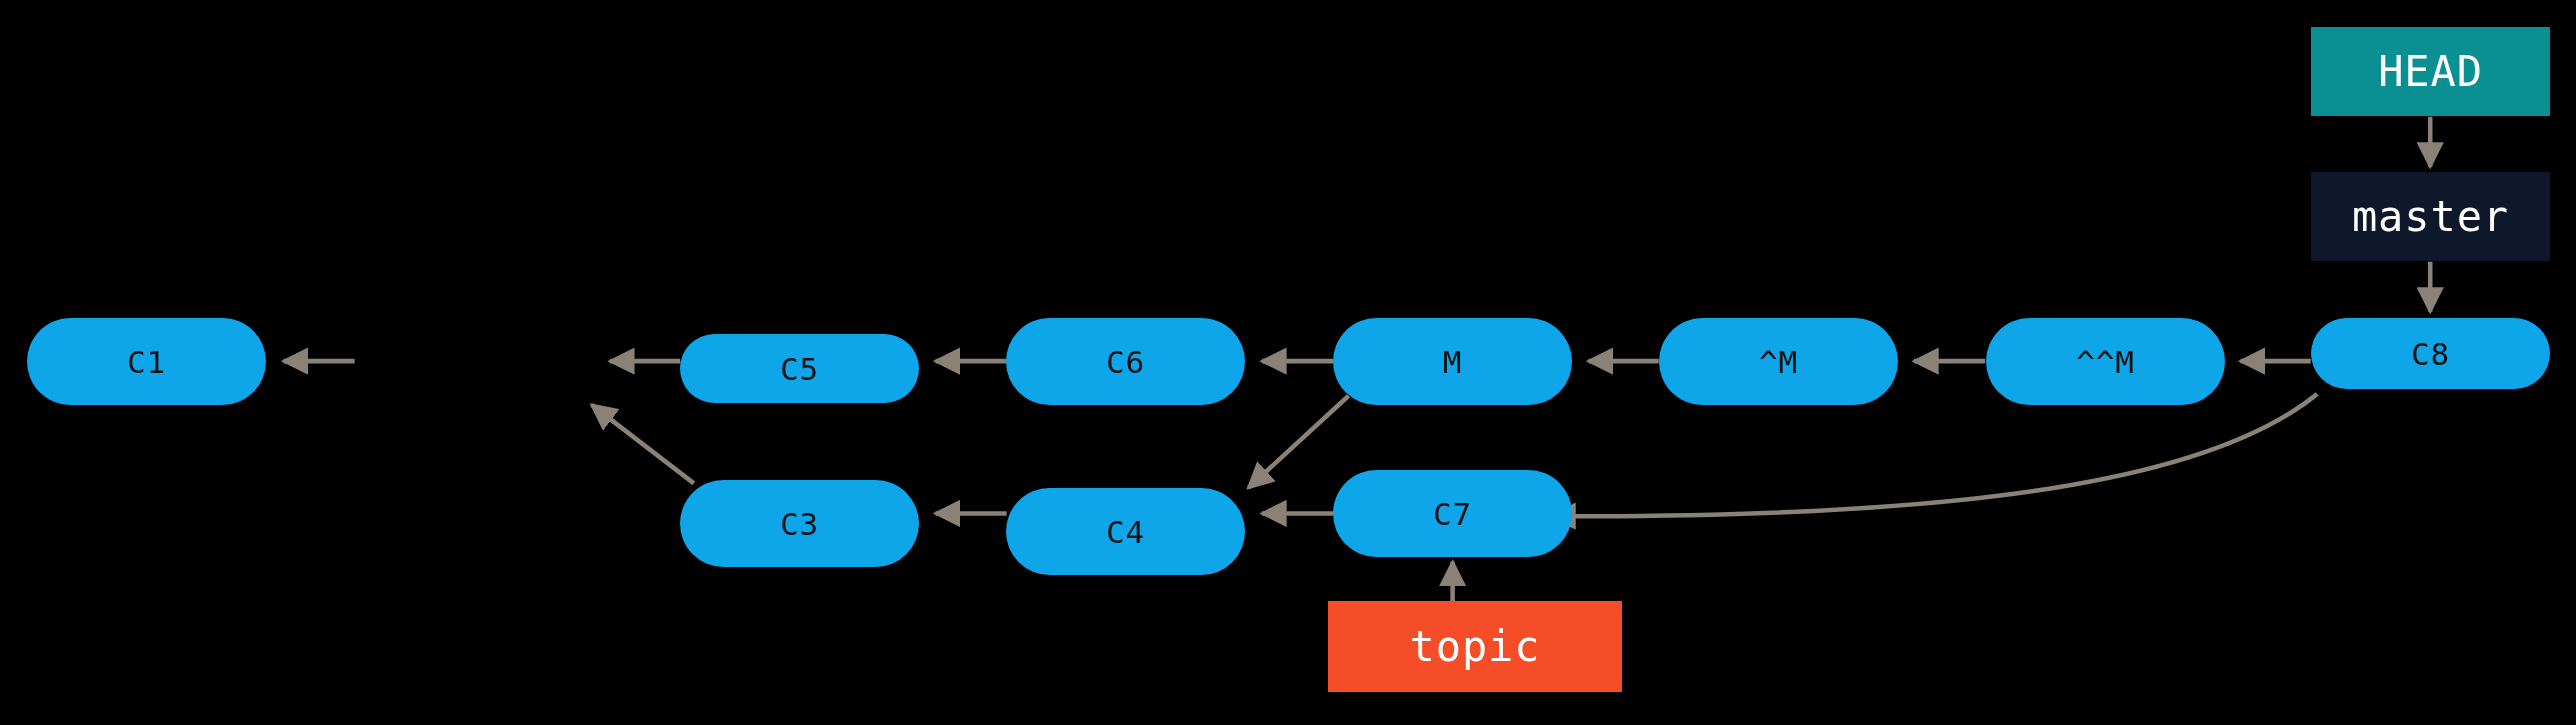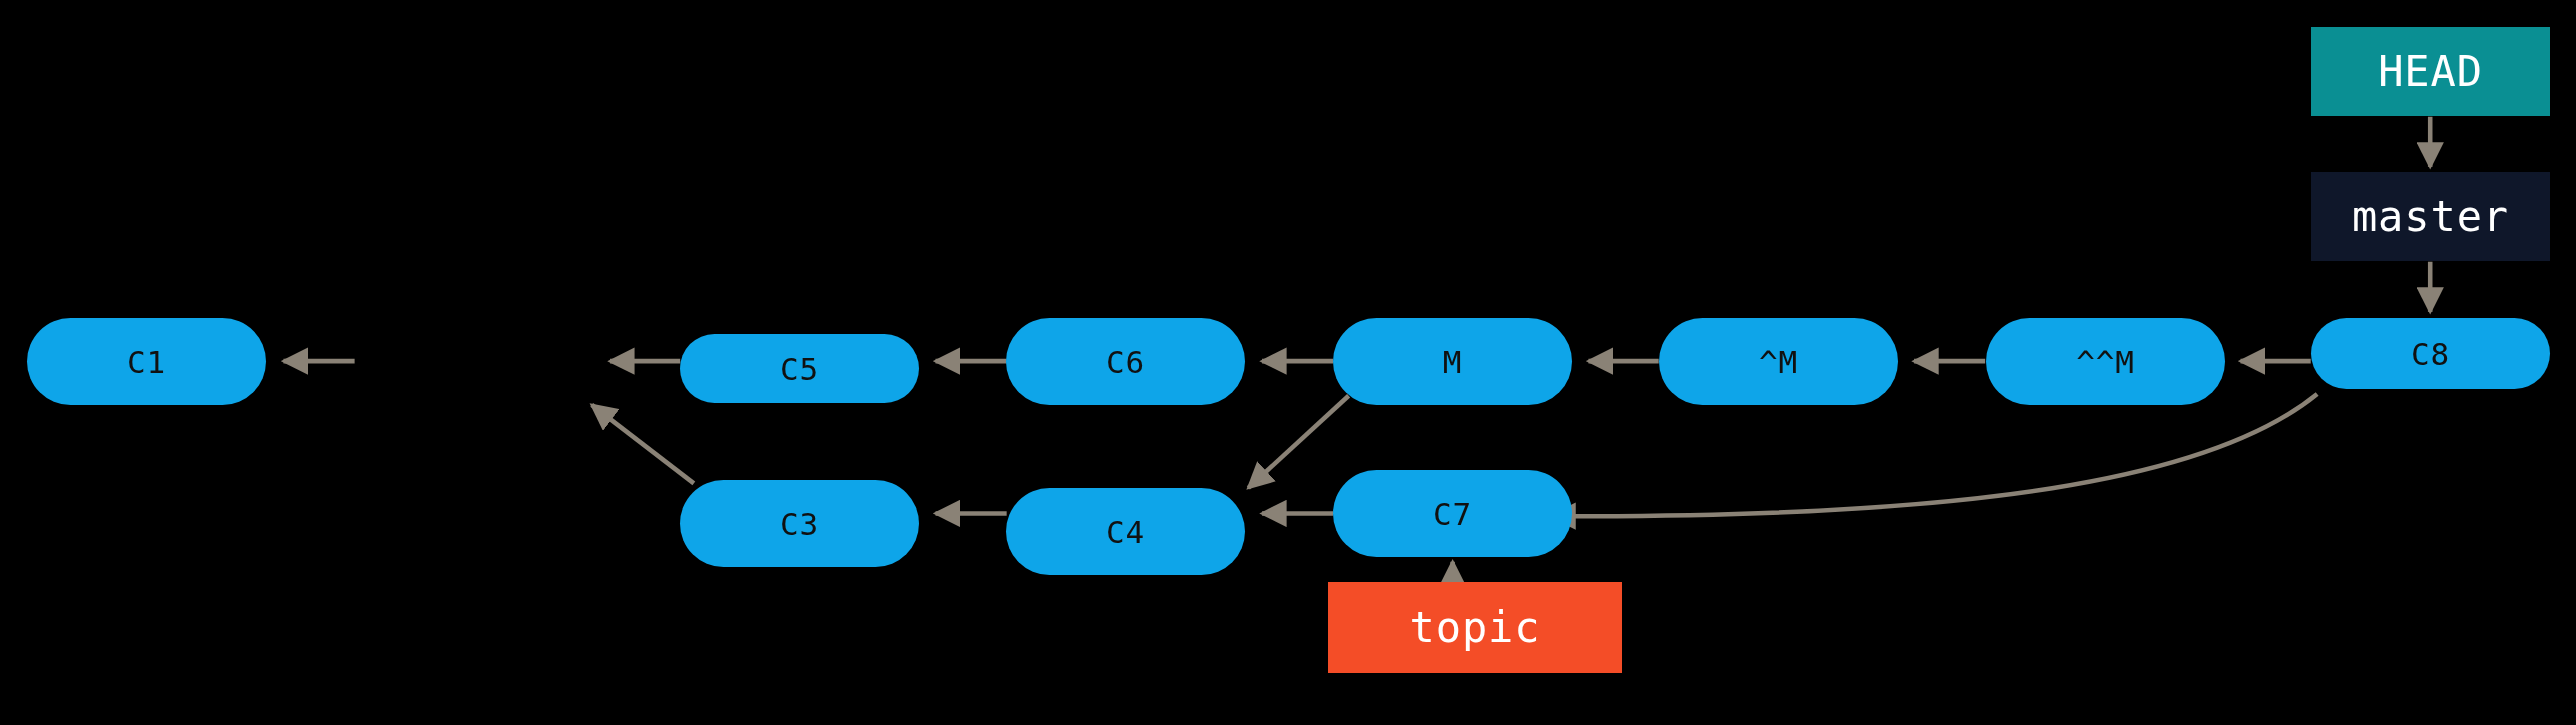--- a/index.html
+++ b/index.html
@@ -119,18 +119,18 @@
   <div class="commit-node" style="left:1333px; top:470px; width:239px; height:87px;justify-content:center;">
     <span>C7</span>
   </div>
 
   <div class="ref-box" style="left:2311px; top:27px; width:239px; height:89px; background:#0a8f93;">
     <span>HEAD</span>
   </div>
   <div class="ref-box" style="left:2311px; top:172px; width:239px; height:89px; background:#0f172a;">
     <span>master</span>
   </div>
-  <div class="ref-box" style="left:1328px; top:582px; width:294px; height:91px; background:#f44d27;">
+  <div class="ref-box" style="left:1328px; top:601px; width:294px; height:91px; background:#f44d27;">
     <span>topic</span>
   </div>
 
 </div>
 
 
 </body></html>

